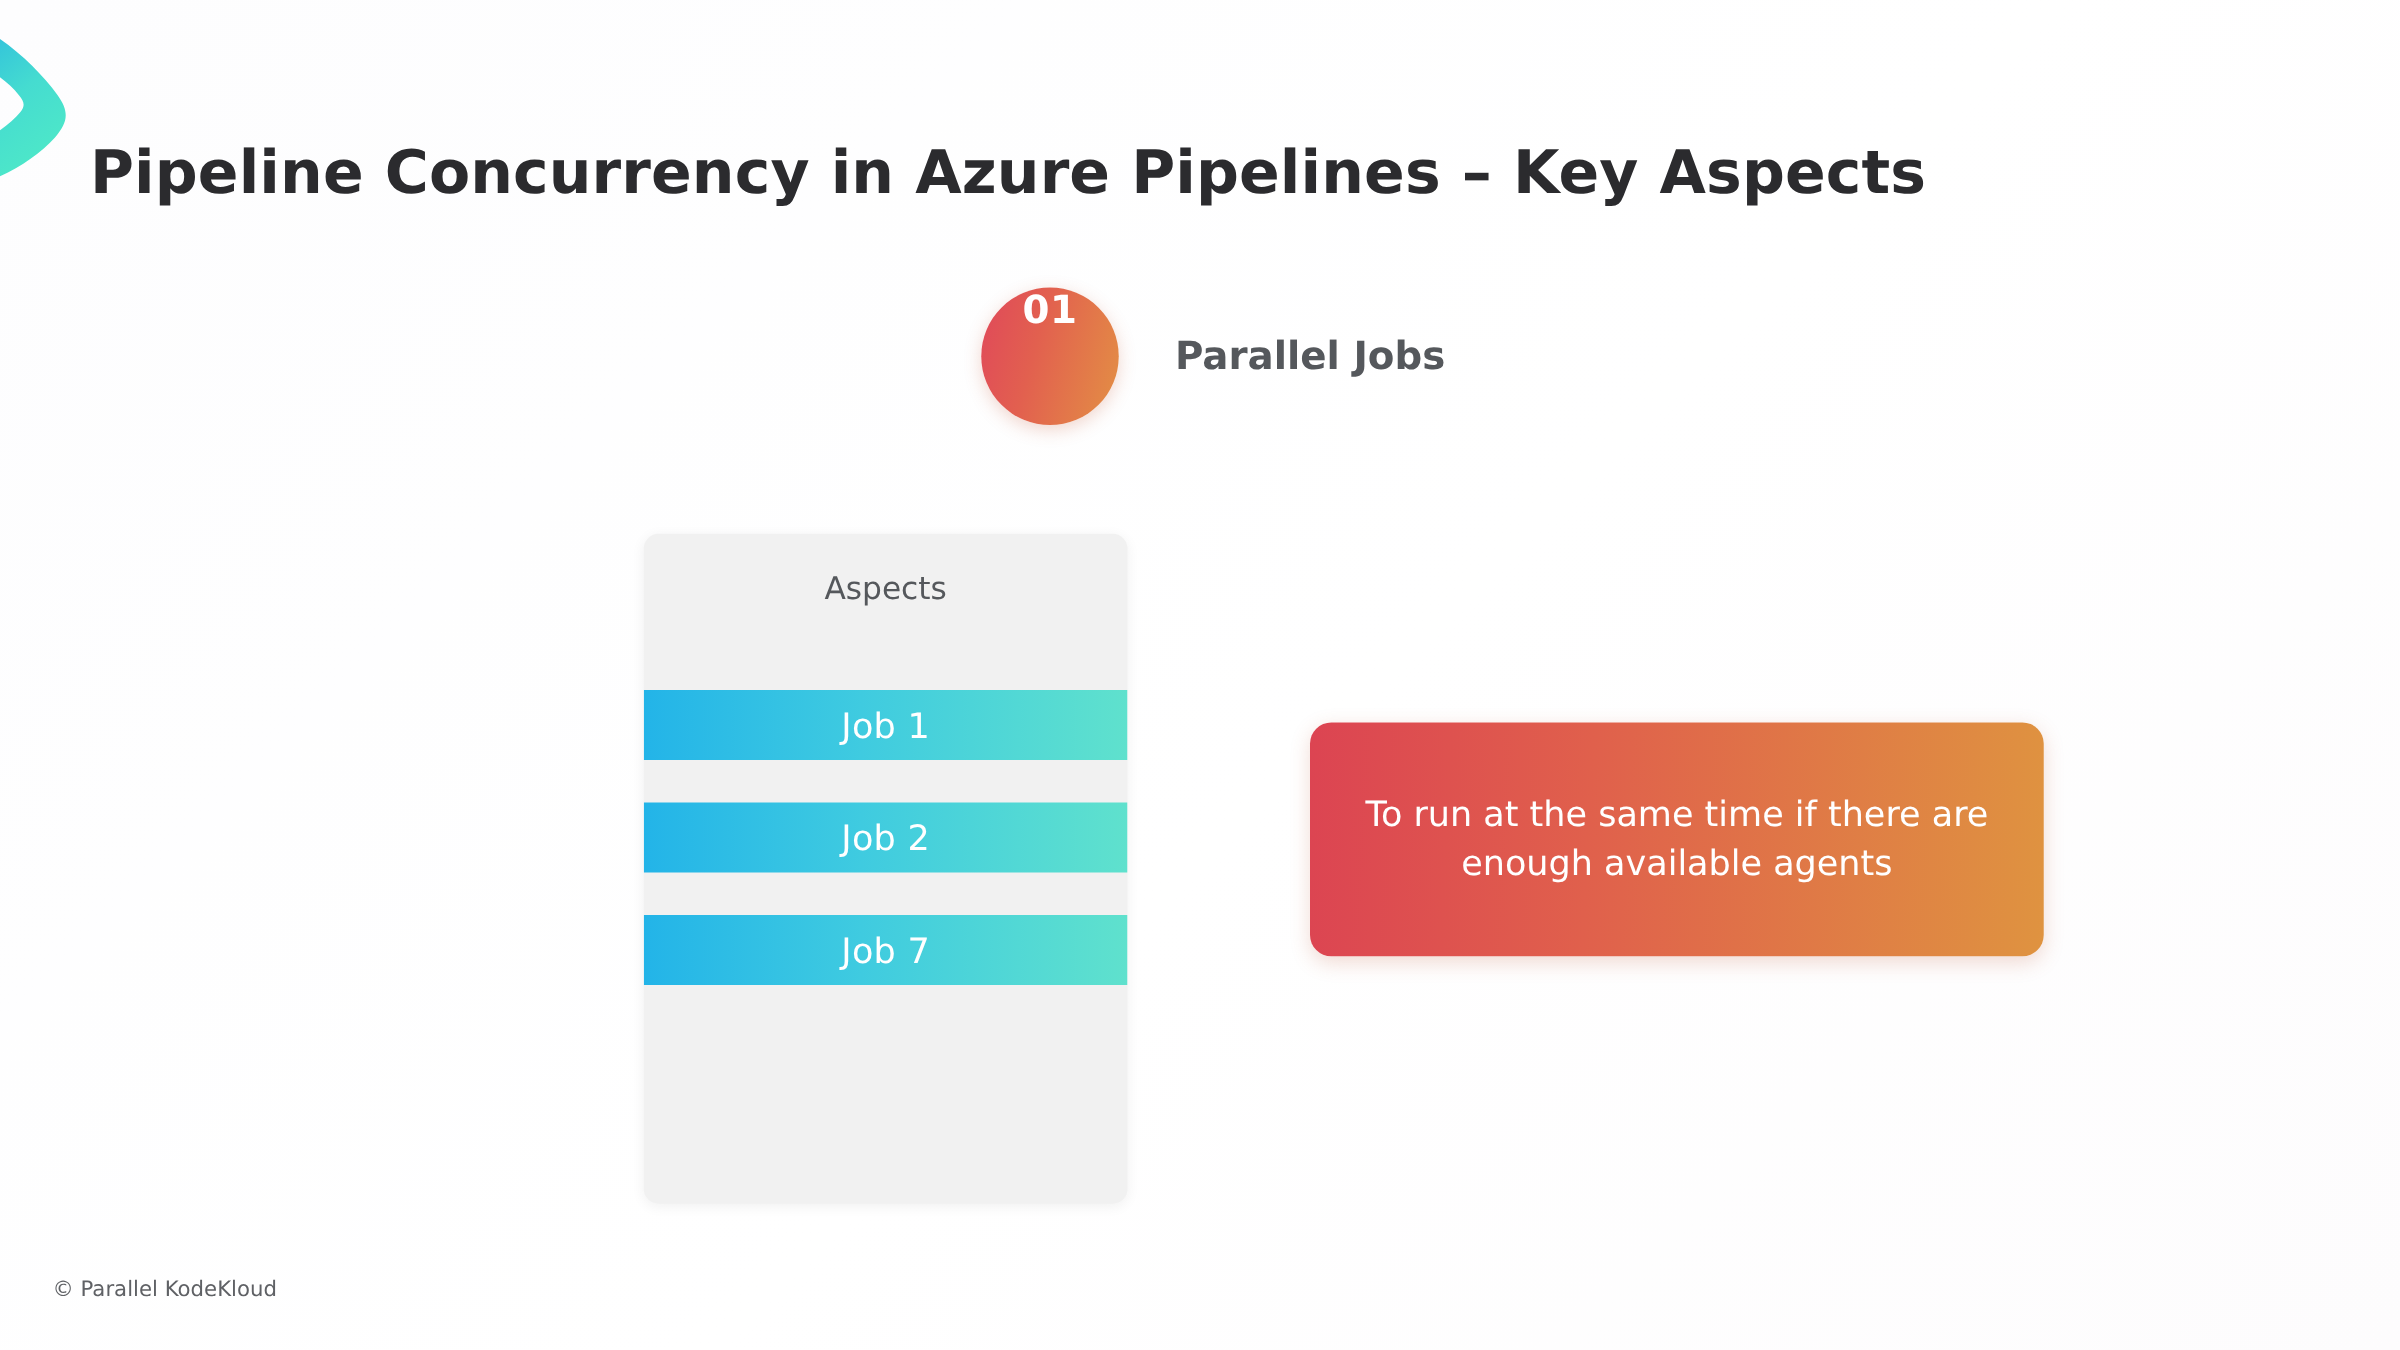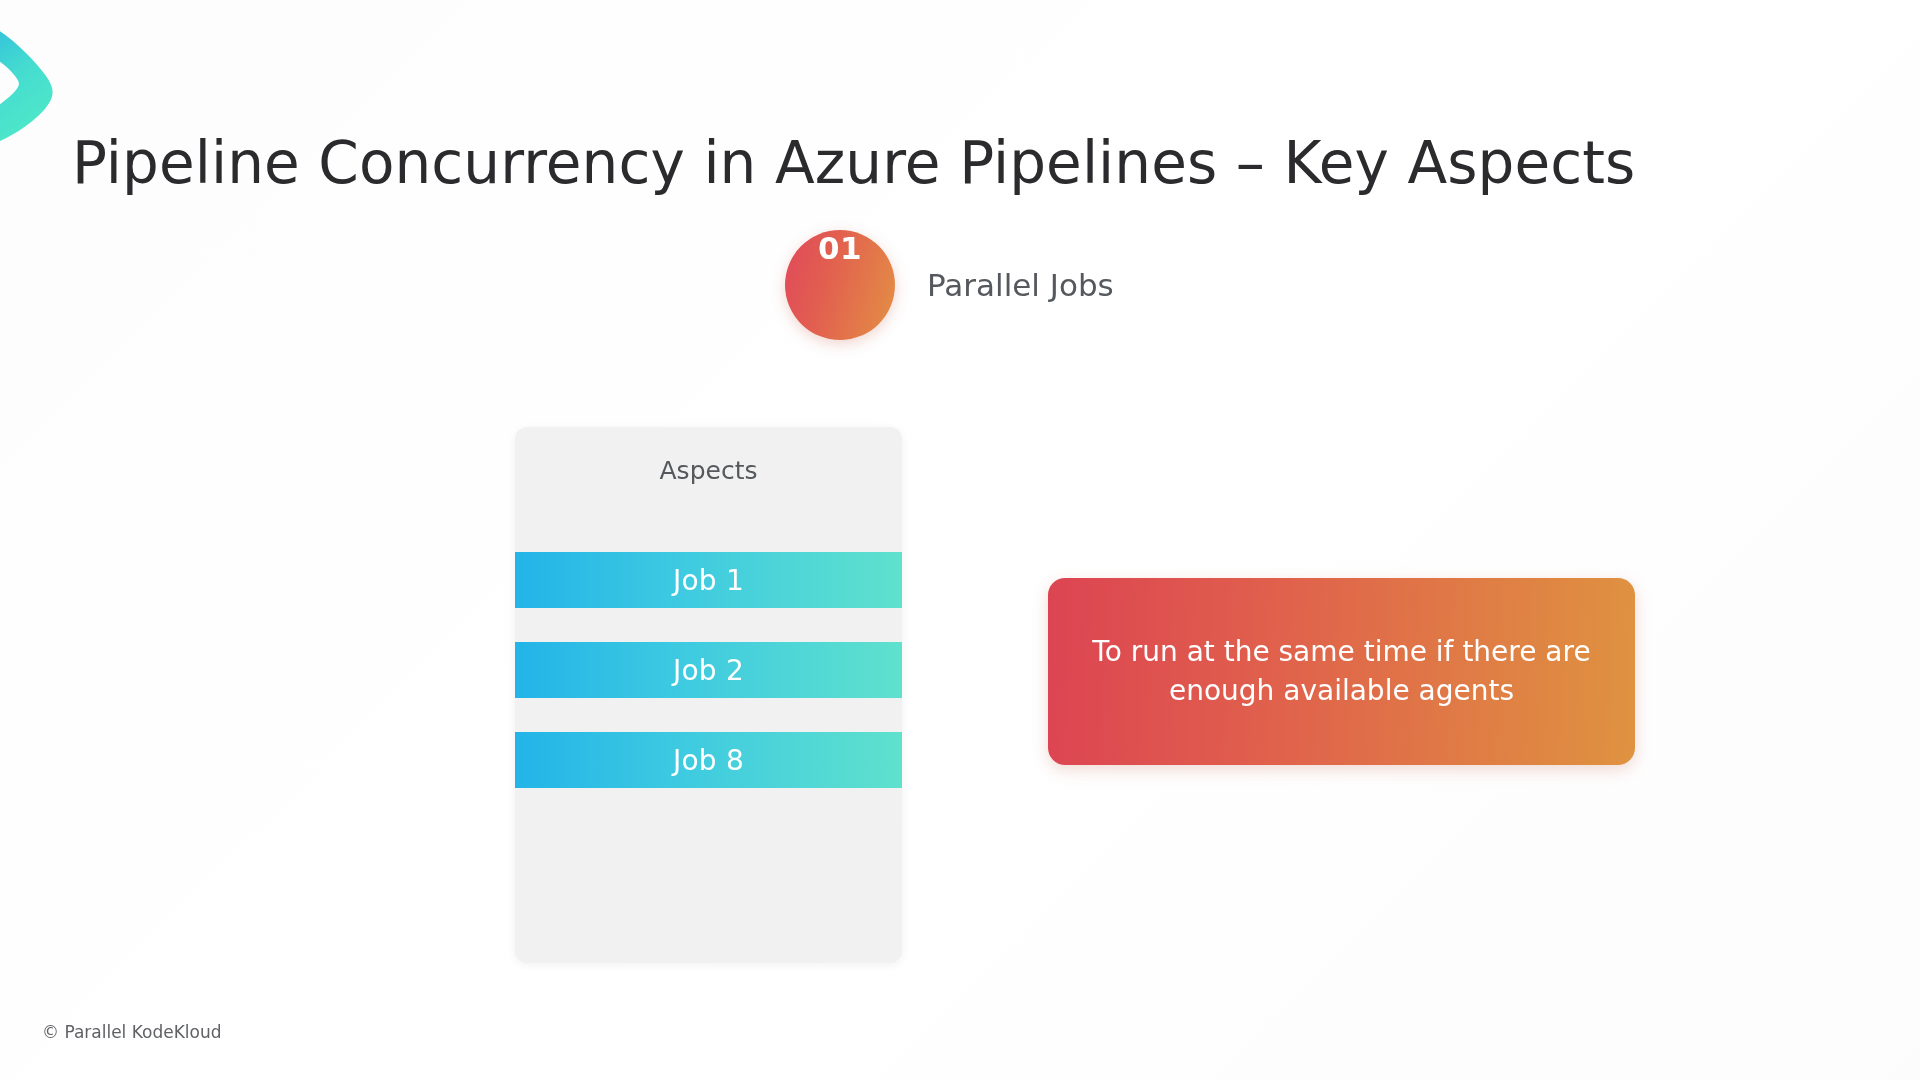--- a/index.html
+++ b/index.html
@@ -29,23 +29,23 @@
     top: 14px;
     width: 78px;
     height: 138px;
   }
   .brand-logo svg { display: block; }
 
   
   .slide-title {
     position: absolute;
     left: 72px;
-    top: 90px;
-    font-size: 58px;
-    font-weight: 400;
+    top: 78px;
+    font-size: 48px;
+    font-weight: 700;
     letter-spacing: 0.1px;
     color: #2b2b2e;
     white-space: nowrap;
     font-family: "DejaVu Sans", "Liberation Sans", sans-serif;
   }
 
   
   .badge-row {
     position: absolute;
     left: 785px;
@@ -64,24 +64,24 @@
     justify-content: center;
     flex: none;
   }
   .badge-number {
     color: #ffffff;
     font-size: 31px;
     font-weight: bold;
     letter-spacing: 0.5px;
   }
   .badge-label {
-    margin-left: 32px;
+    margin-left: 45px;
     font-size: 31px;
     color: #55585c;
-    font-weight: 400;
+    font-weight: 700;
     white-space: nowrap;
   }
 
   
   .pipeline-card {
     position: absolute;
     left: 515px;
     top: 427px;
     width: 387px;
     height: 536px;
@@ -187,21 +187,21 @@
   <div class="pipeline-card">
     <div class="pipeline-card-title">Aspects</div>
     <div class="job-stack">
       <div class="job-bar">
         <span class="job-bar-label">Job 1</span>
       </div>
       <div class="job-bar">
         <span class="job-bar-label">Job 2</span>
       </div>
       <div class="job-bar">
-        <span class="job-bar-label">Job 8</span>
+        <span class="job-bar-label">Job 7</span>
       </div>
     </div>
   </div>
 
   <div class="callout-box">
     <div class="callout-text">To run at the same time if there are enough available agents</div>
   </div>
 
   <div class="footer-copyright">© Parallel KodeKloud</div>
 

